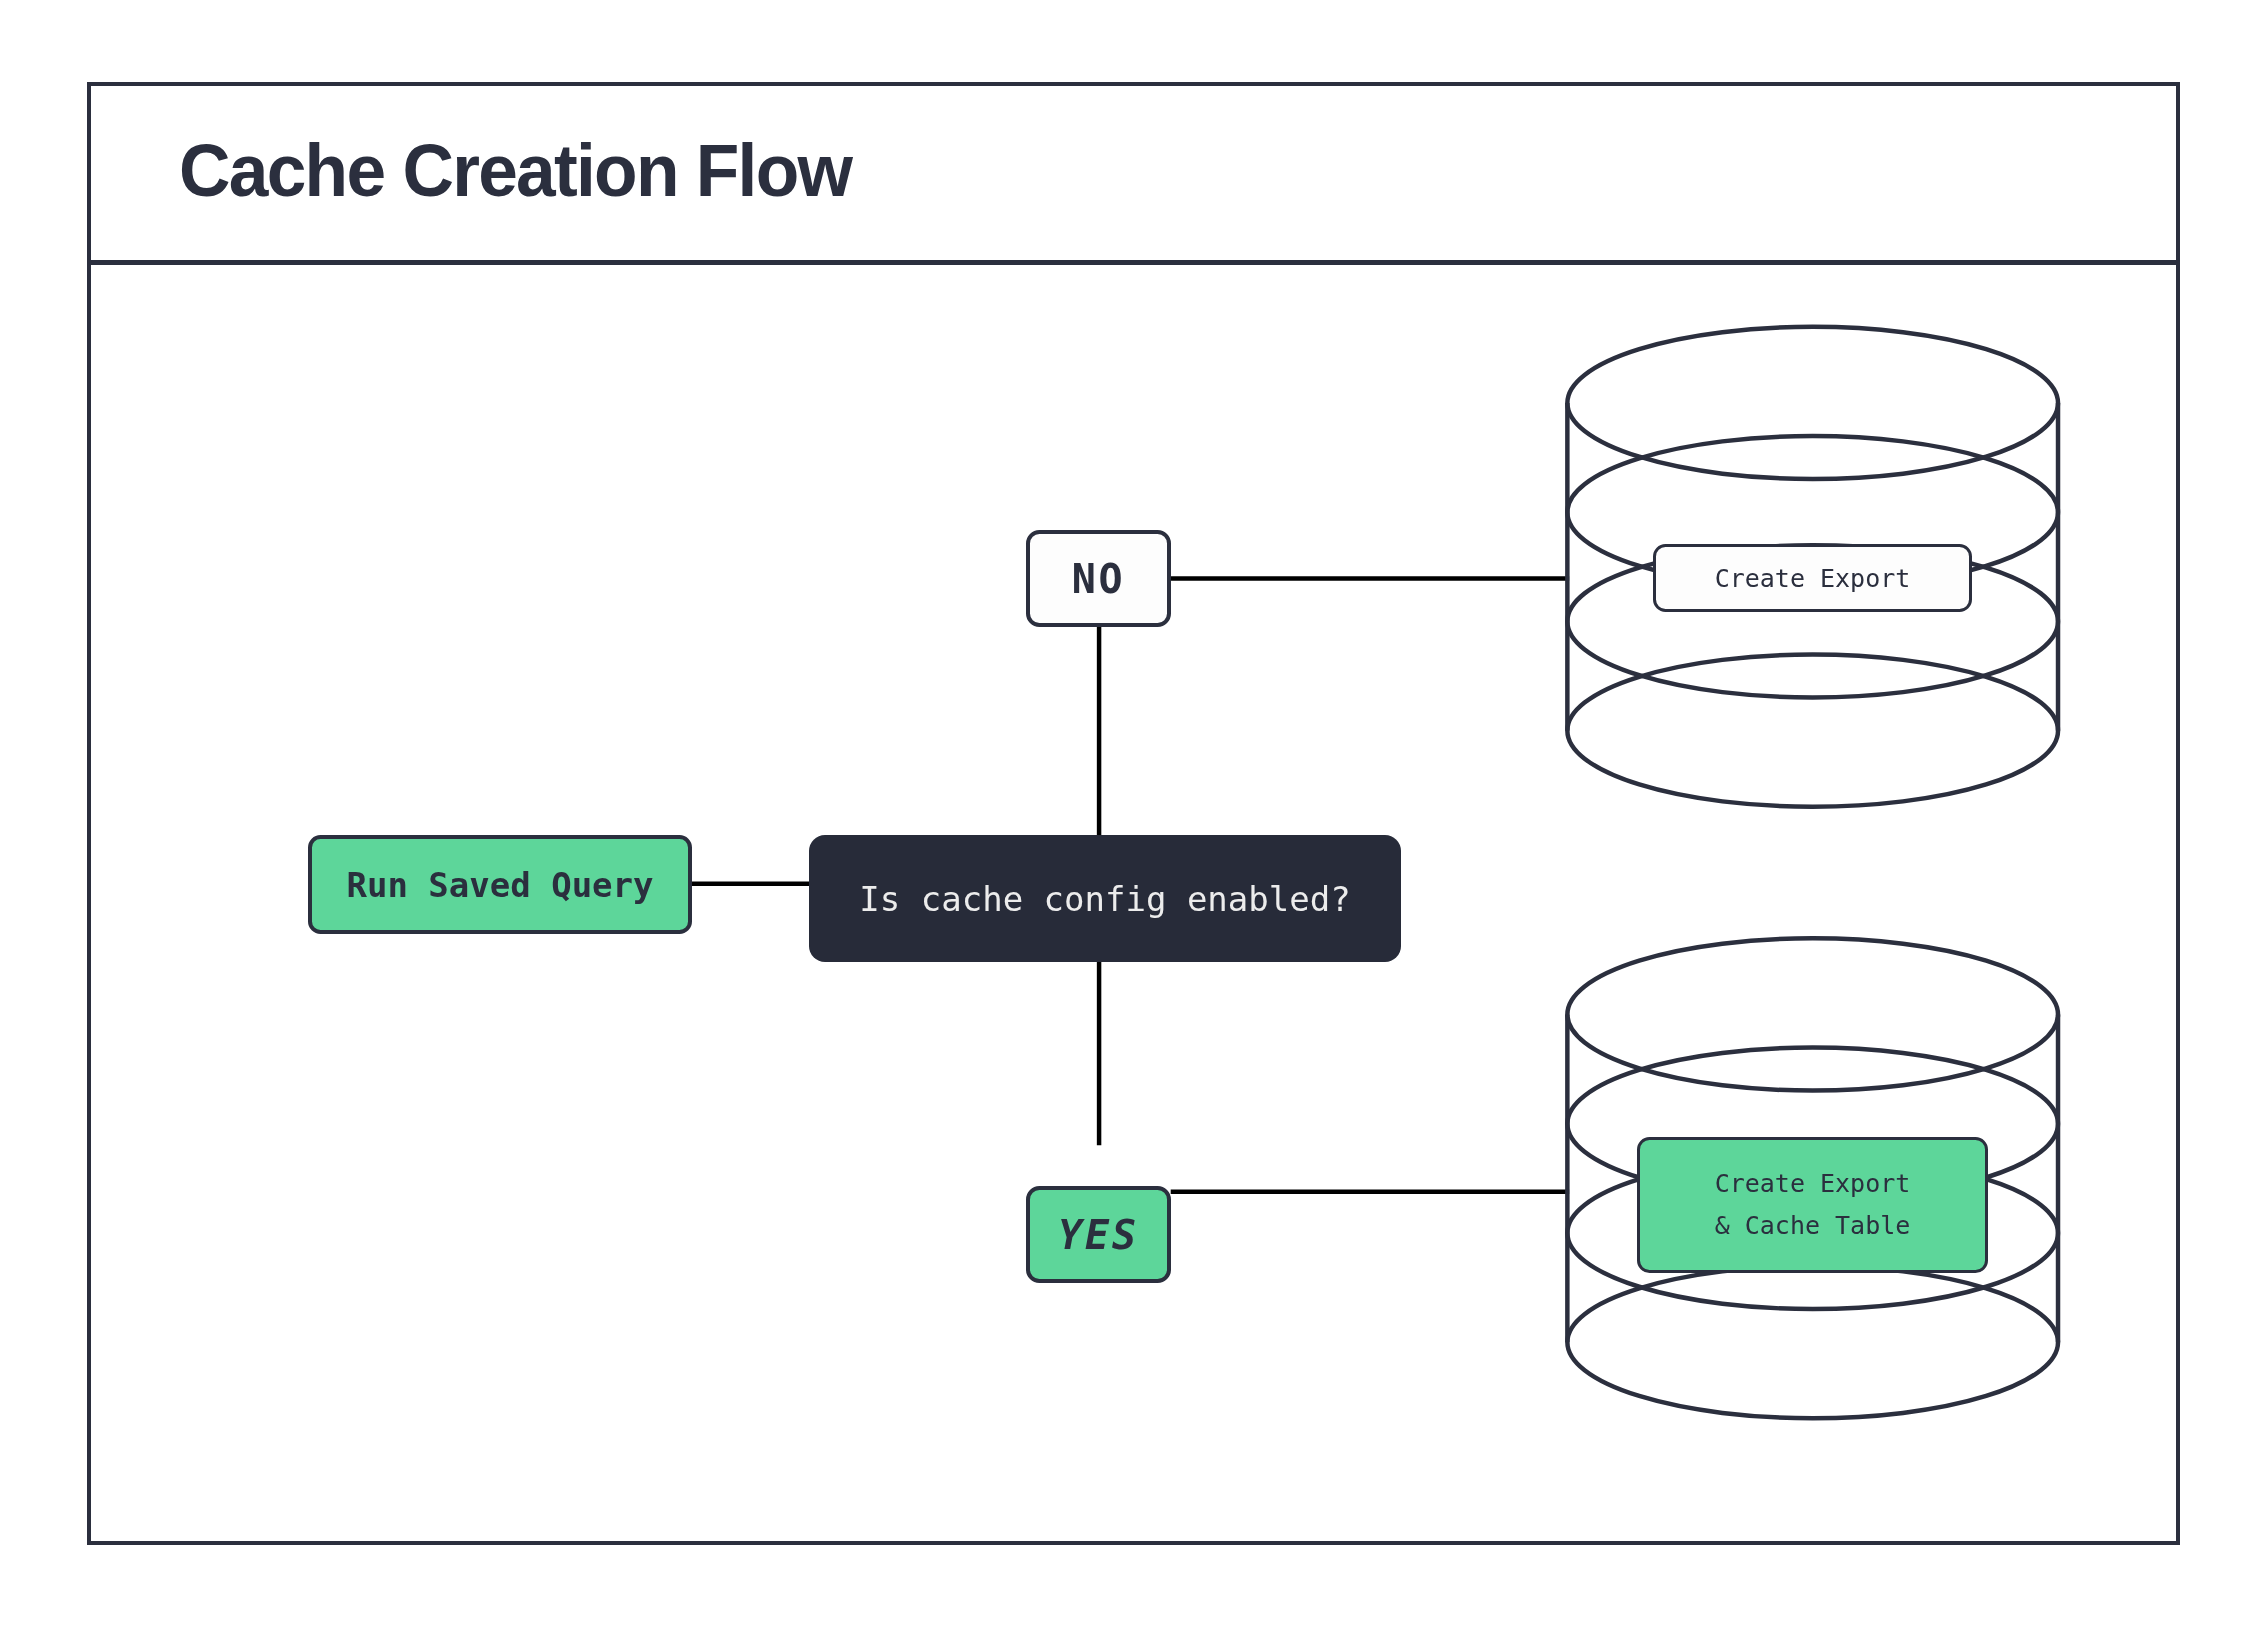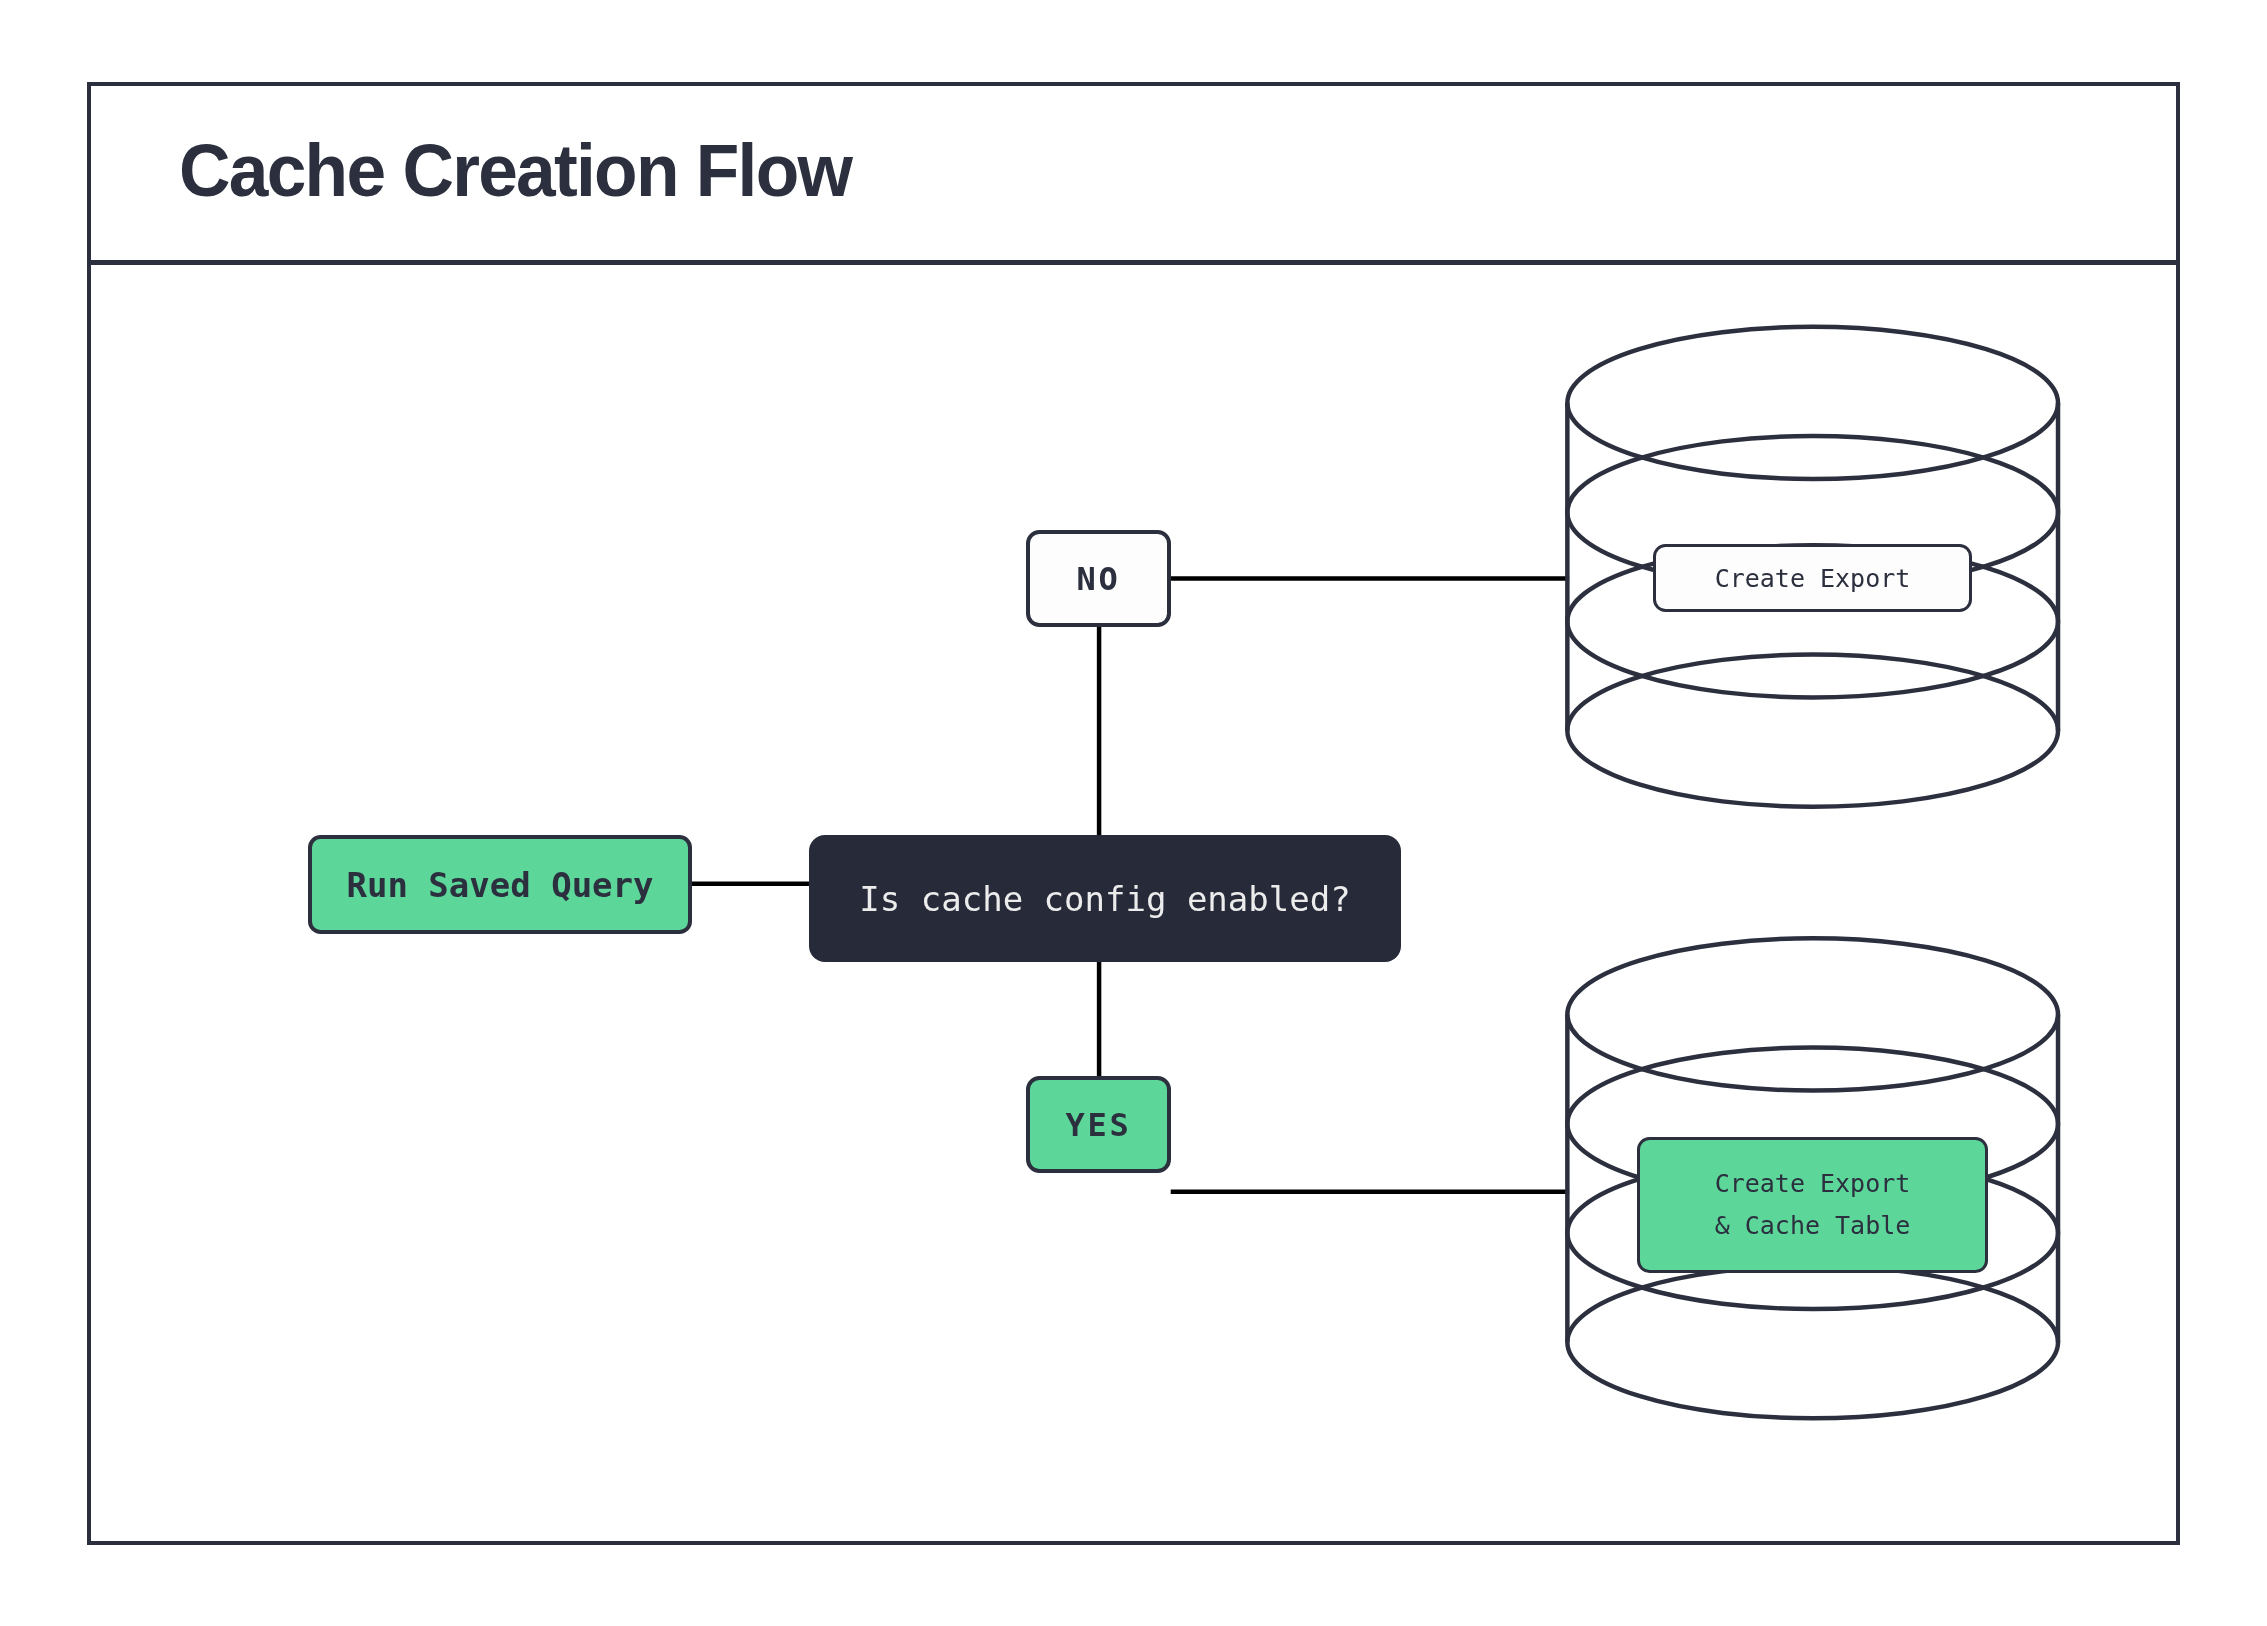--- a/index.html
+++ b/index.html
@@ -55,30 +55,31 @@
   }
   .node.decision{
     left:809px;top:835px;width:592px;height:127px;
     background:var(--dark-fill);
     border-radius:16px;
     color:var(--light-text);
     font-size:34px;
   }
   .node.branch{
     width:145px;height:97px;
-    font-size:32px;font-weight:bold;letter-spacing:2.7px;
+    font-size:40px;font-weight:bold;letter-spacing:2.7px;
     border:4.5px solid var(--ink);border-radius:13.4px;
   }
   .node.branch.no{
     left:1026px;top:530px;
     background:#fdfdfd;
   }
   .node.branch.yes{
-    left:1026px;top:1076px;
+    left:1026px;top:1186px;
     background:var(--green);
+    font-style:italic;
   }
   .node.db-label{
     font-size:25px;
     border:3.6px solid var(--ink);border-radius:12.5px;
   }
   .node.db-label.export{
     left:1653px;top:544px;width:319px;height:68px;
     background:#fdfdfd;
   }
   .node.db-label.export-cache{

